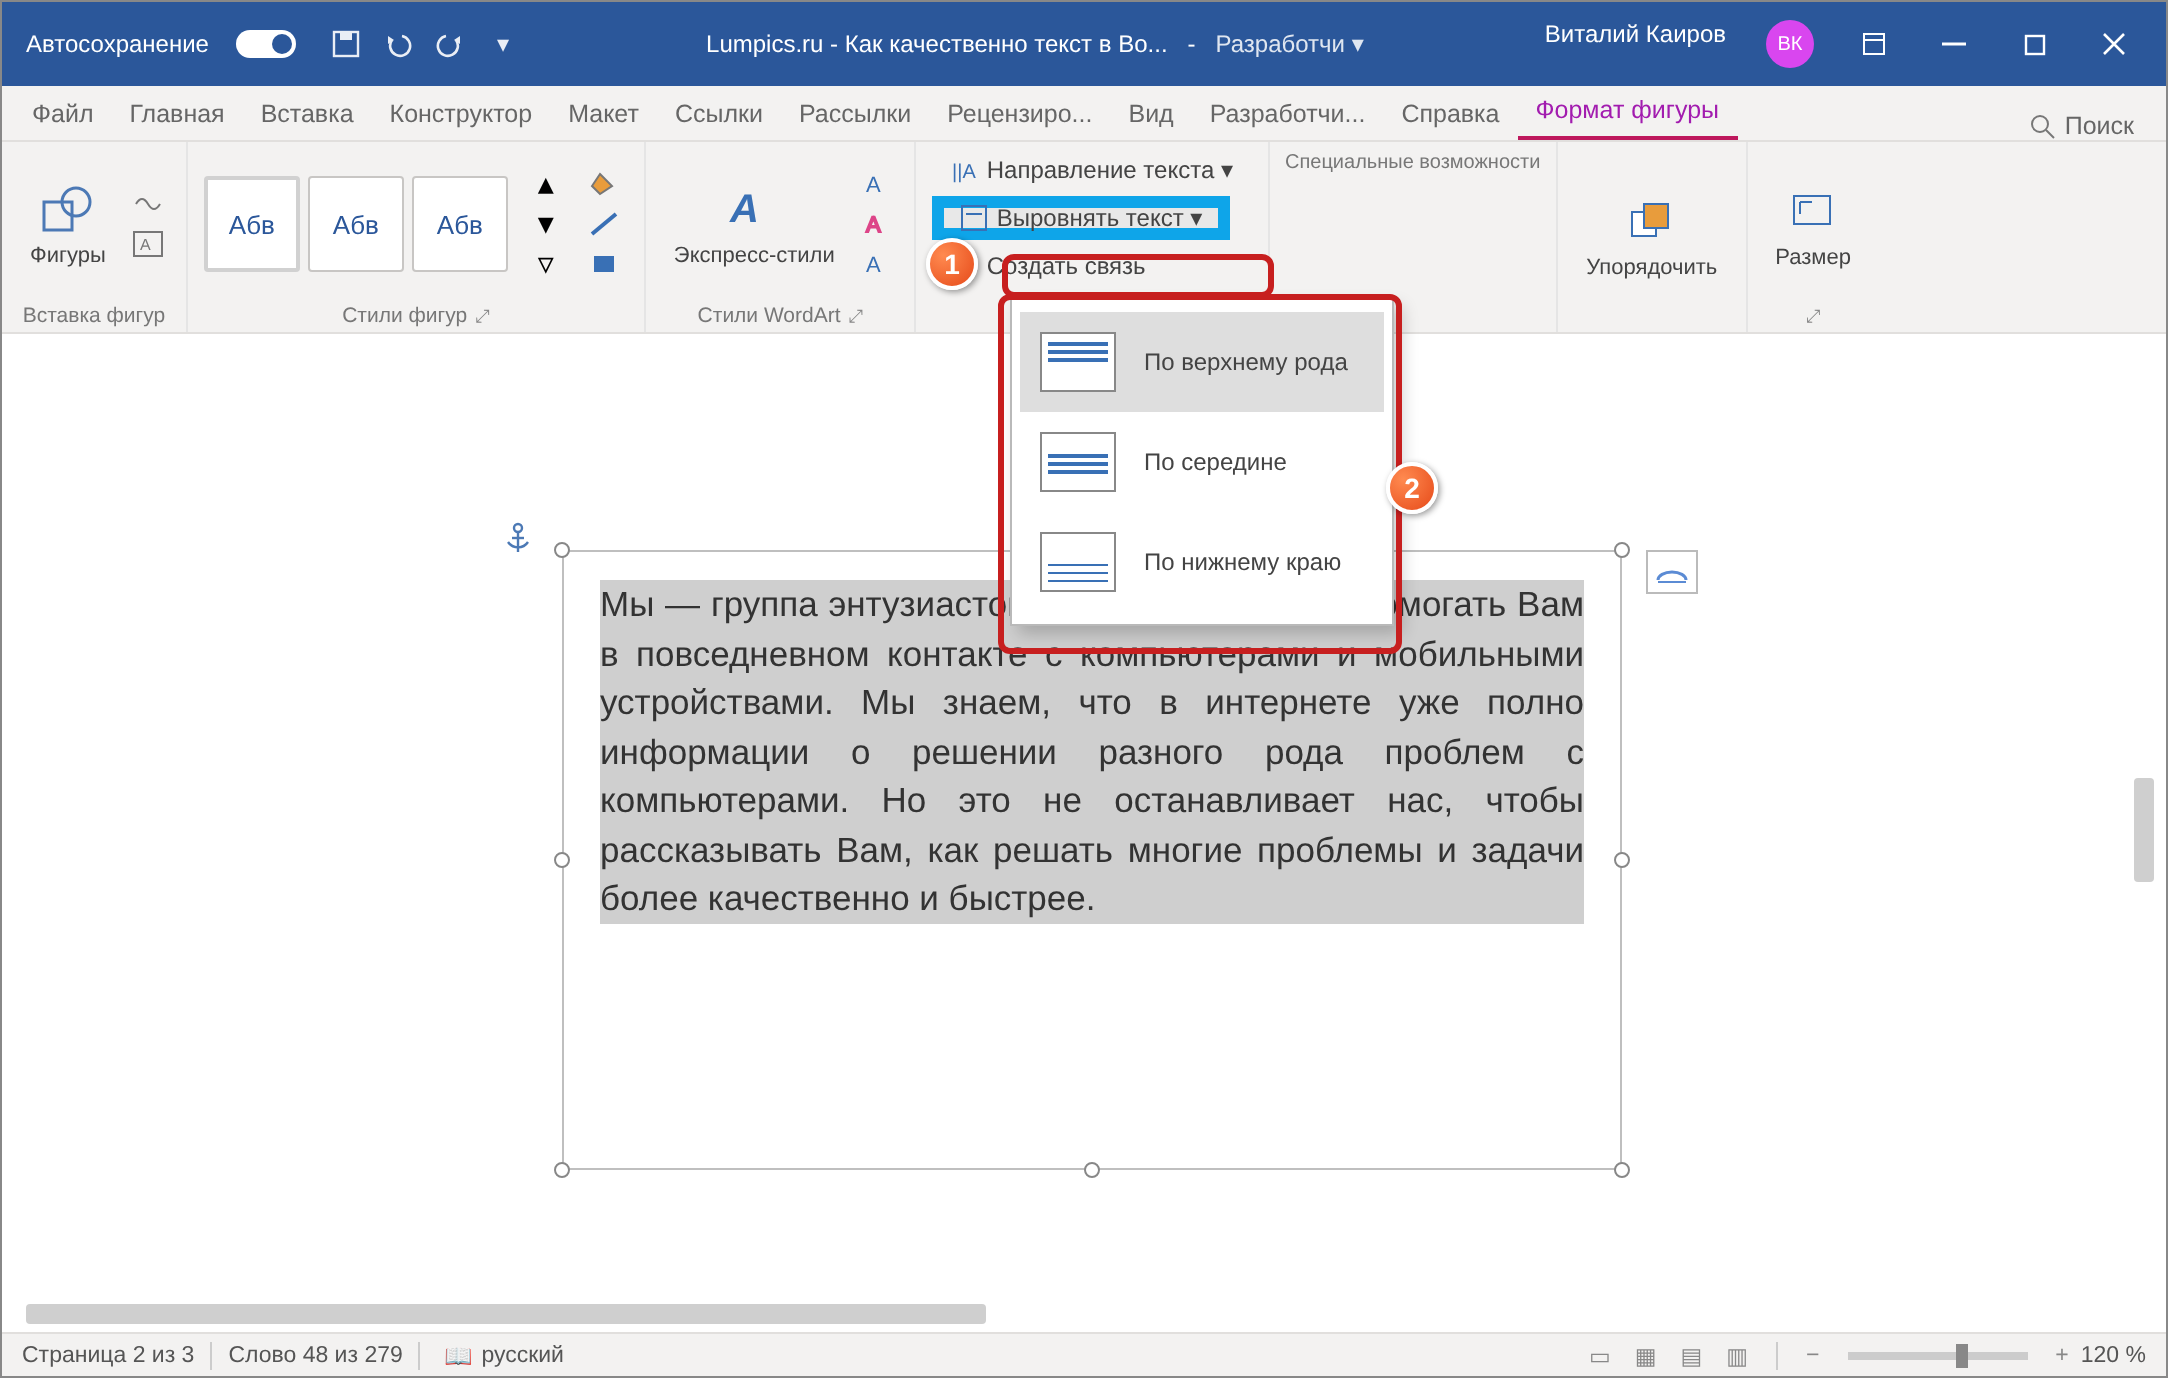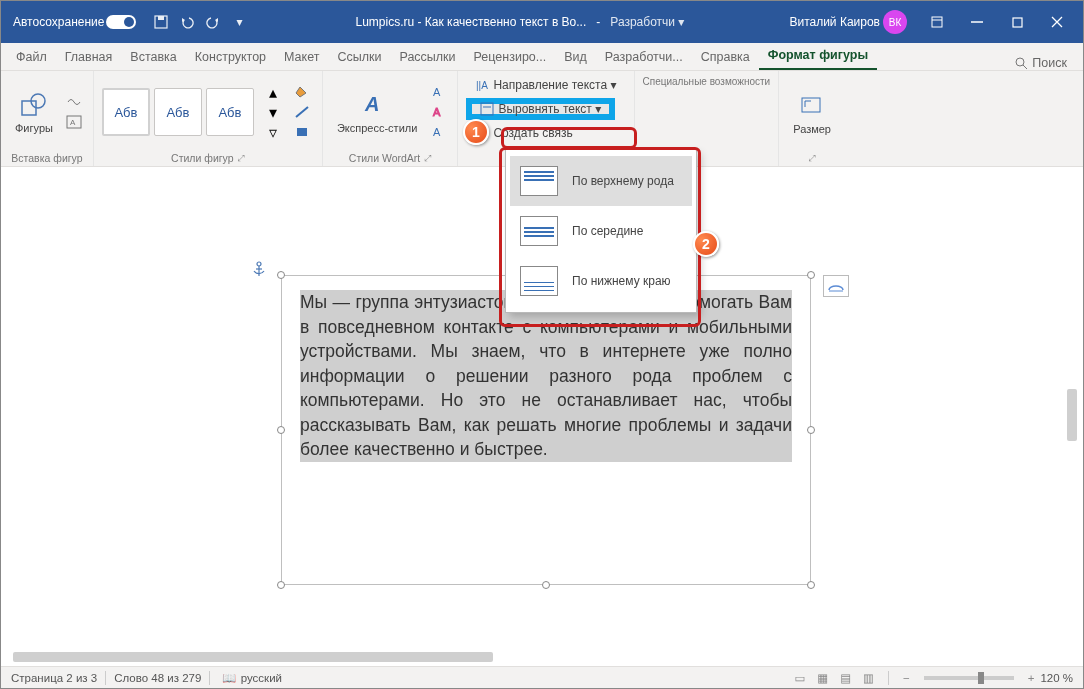--- a/index.html
+++ b/index.html
@@ -1,32 +1,32 @@
 <!DOCTYPE html>
 <html><head>
 <meta charset="utf-8">
 <style>
 *{margin:0;padding:0;box-sizing:border-box;font-family:"Segoe UI",Arial,sans-serif;-webkit-font-smoothing:antialiased}
 body{background:#fff;width:1084px;height:689px;overflow:hidden;position:relative;border:1px solid #888}
 .titlebar{height:42px;background:#2b579a;color:#fff;display:flex;align-items:center;padding:0 6px;font-size:12px}
-.autosave-wrap{display:flex;align-items:flex-end;gap:2px;padding:0 6px}
+.autosave-wrap{display:flex;align-items:flex-end;gap:14px;padding:0 6px}
 .toggle{width:30px;height:14px;background:#fff;border-radius:8px;position:relative;cursor:pointer}
 .toggle::after{content:"";position:absolute;width:10px;height:10px;background:#2b579a;border-radius:50%;top:2px;right:2px}
 .qat{display:flex;gap:4px;margin-left:8px}
 .qat-icon{width:22px;height:22px;display:flex;align-items:center;justify-content:center;cursor:pointer;opacity:.9}
 .docname{flex:1;text-align:center;display:flex;justify-content:center;align-items:center;gap:10px}
 .docname .saved{opacity:.85}
-.user{display:flex;align-items:center;gap:3px}
+.user{display:flex;gap:20px}
 .avatar{width:24px;height:24px;border-radius:50%;background:#d946ef;display:flex;align-items:center;justify-content:center;font-size:10px}
 .winbtns{display:flex;margin-left:10px}
 .winbtn{width:40px;height:32px;display:flex;align-items:center;justify-content:center;cursor:pointer}
 .winbtn svg{stroke:#fff}
 .tabs{height:28px;background:#f3f2f1;display:flex;align-items:flex-end;font-size:12.5px;padding:0 6px;border-bottom:1px solid #e1dfdd}
 .tab{padding:6px 9px;color:#666;cursor:pointer;white-space:nowrap}
-.tab.active{color:#14532d;border-bottom:2px solid #14532d;font-weight:700}
+.tab.active{color:#a21caf;border-bottom:2px solid #be185d;font-weight:400}
 .search{margin-left:auto;display:flex;align-items:center;gap:4px;color:#666;padding:0 10px}
 .ribbon{height:96px;background:#f3f2f1;display:flex;border-bottom:1px solid #e1dfdd;position:relative}
 .rgroup{border-right:1px solid #e5e5e5;padding:3px 8px 2px 8px;display:flex;flex-direction:column}
 .rgroup-body{flex:1;display:flex;align-items:center;gap:4px}
 .rgroup-label{font-size:10.5px;color:#777;text-align:center;padding-top:2px;display:flex;justify-content:center;align-items:center;gap:4px}
 .launcher{font-size:9px;color:#888;cursor:pointer}
 .big-btn{display:flex;flex-direction:column;align-items:center;gap:2px;padding:2px 6px;cursor:pointer;font-size:11px;color:#444}
 .big-btn .ic{width:30px;height:30px;display:flex;align-items:center;justify-content:center}
 .stylebox{width:48px;height:48px;border:1px solid #c8c6c4;background:#fff;display:flex;align-items:center;justify-content:center;font-size:13px;color:#2b579a;cursor:pointer;border-radius:2px}
 .stylebox.sel{border:2px solid #d1d1d1}
@@ -270,20 +270,34 @@
         <span>Создать связь</span>
       </div>
     </div>
     <div class="rgroup-label">Текст</div>
   </div>
 
   <div class="rgroup">
     <div class="rgroup-label" style="font-size:10px">Специальные возможности</div>
   </div>
 
+  <div class="rgroup">
+    <div class="rgroup-body">
+      <div class="big-btn">
+        <div class="ic">
+            <svg width="26" height="22">
+              <rect x="3" y="6" width="12" height="12" fill="#fff" stroke="#3970b5"></rect>
+              <rect x="9" y="2" width="12" height="12" fill="#e89c3c" stroke="#3970b5"></rect>
+            </svg>
+          </div>
+        <span>Упорядочить</span>
+      </div>
+    </div>
+    <div class="rgroup-label"></div>
+  </div>
 
   <div class="rgroup" style="border-right:none">
     <div class="rgroup-body">
       <div class="big-btn">
         <div class="ic">
             <svg width="26" height="22">
               <rect x="3" y="3" width="18" height="14" fill="none" stroke="#3970b5"></rect>
               <path d="M6 6 H12 M6 6 V12" stroke="#3970b5"></path>
             </svg>
           </div>

